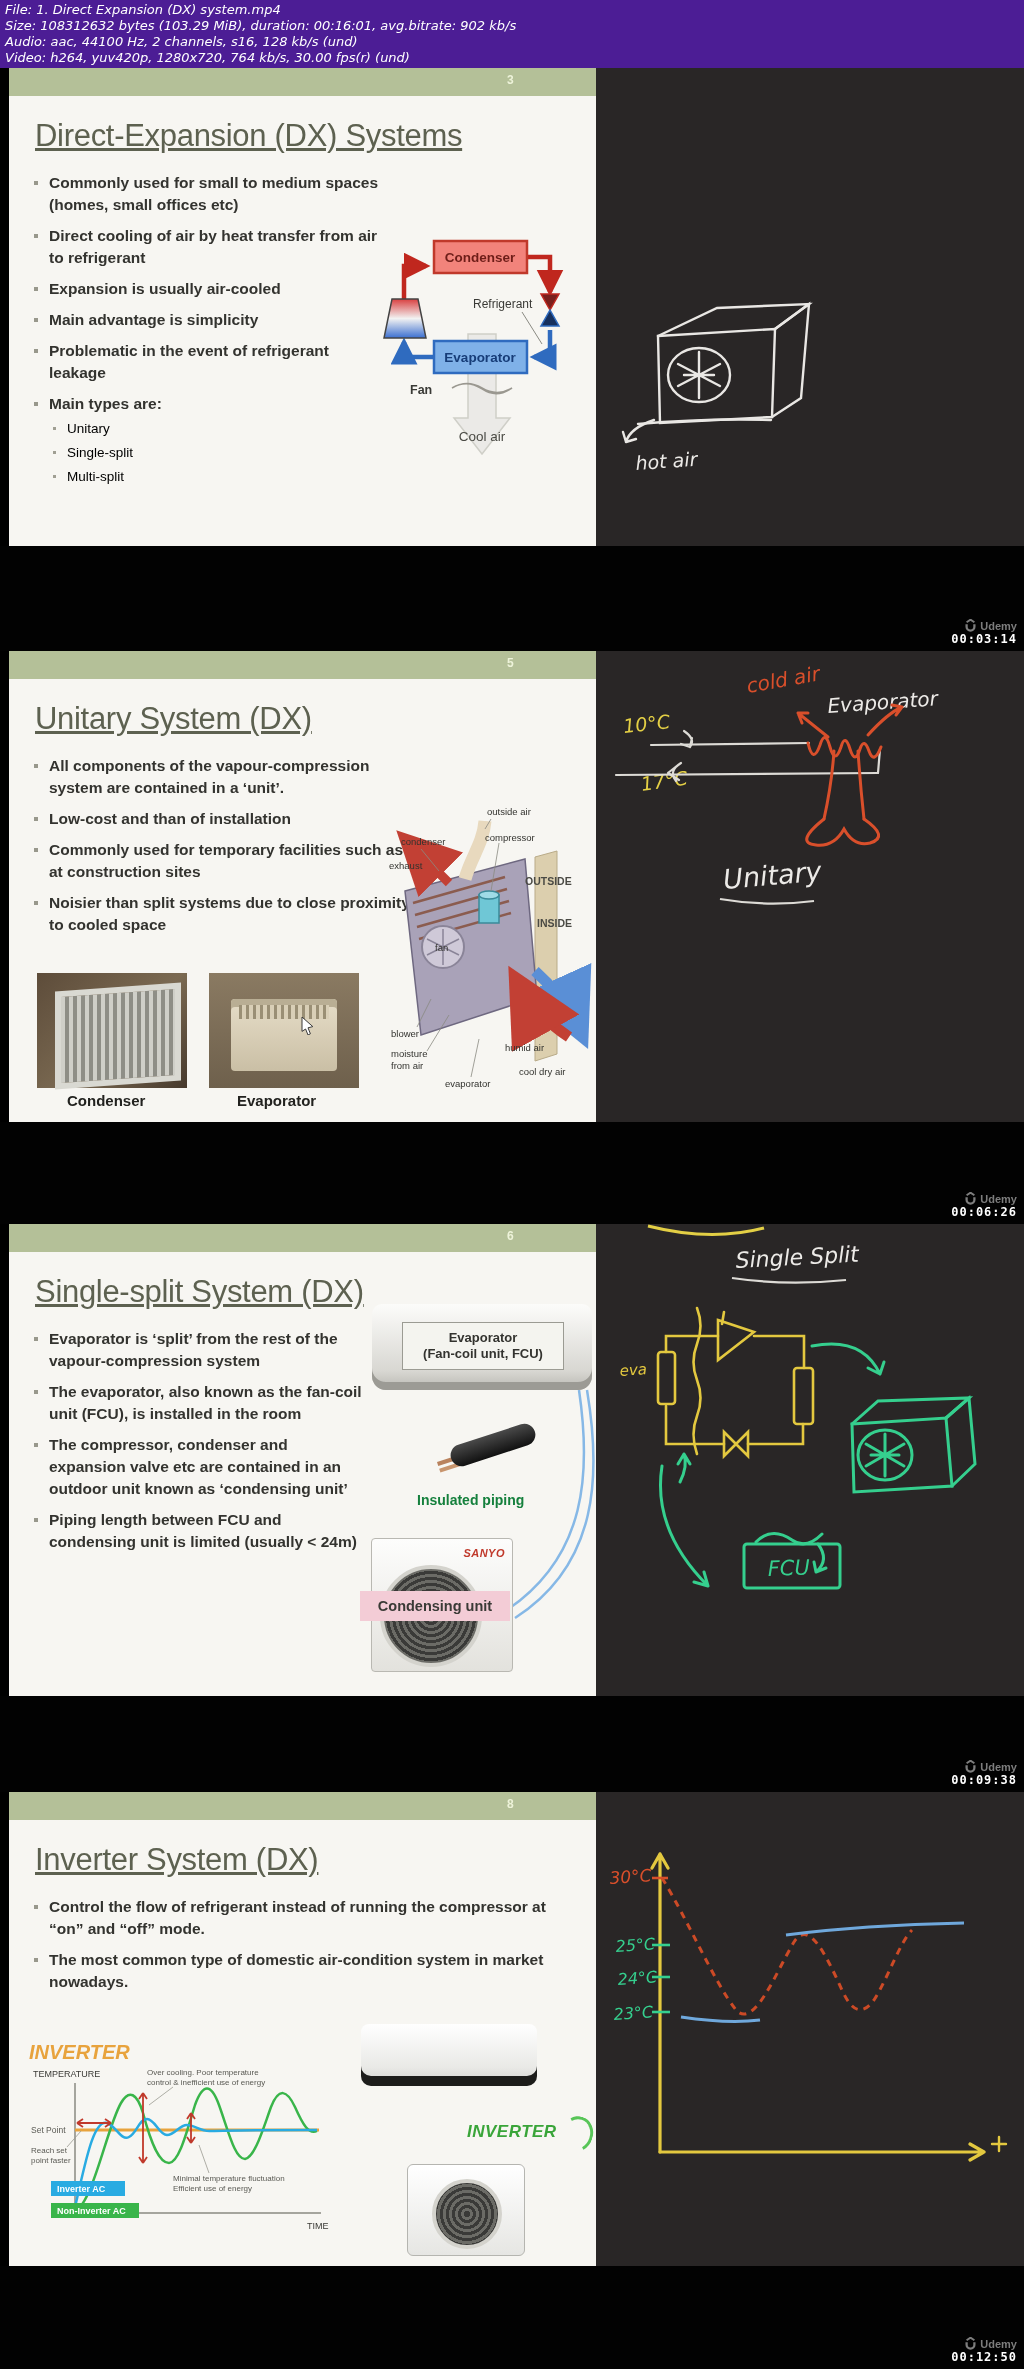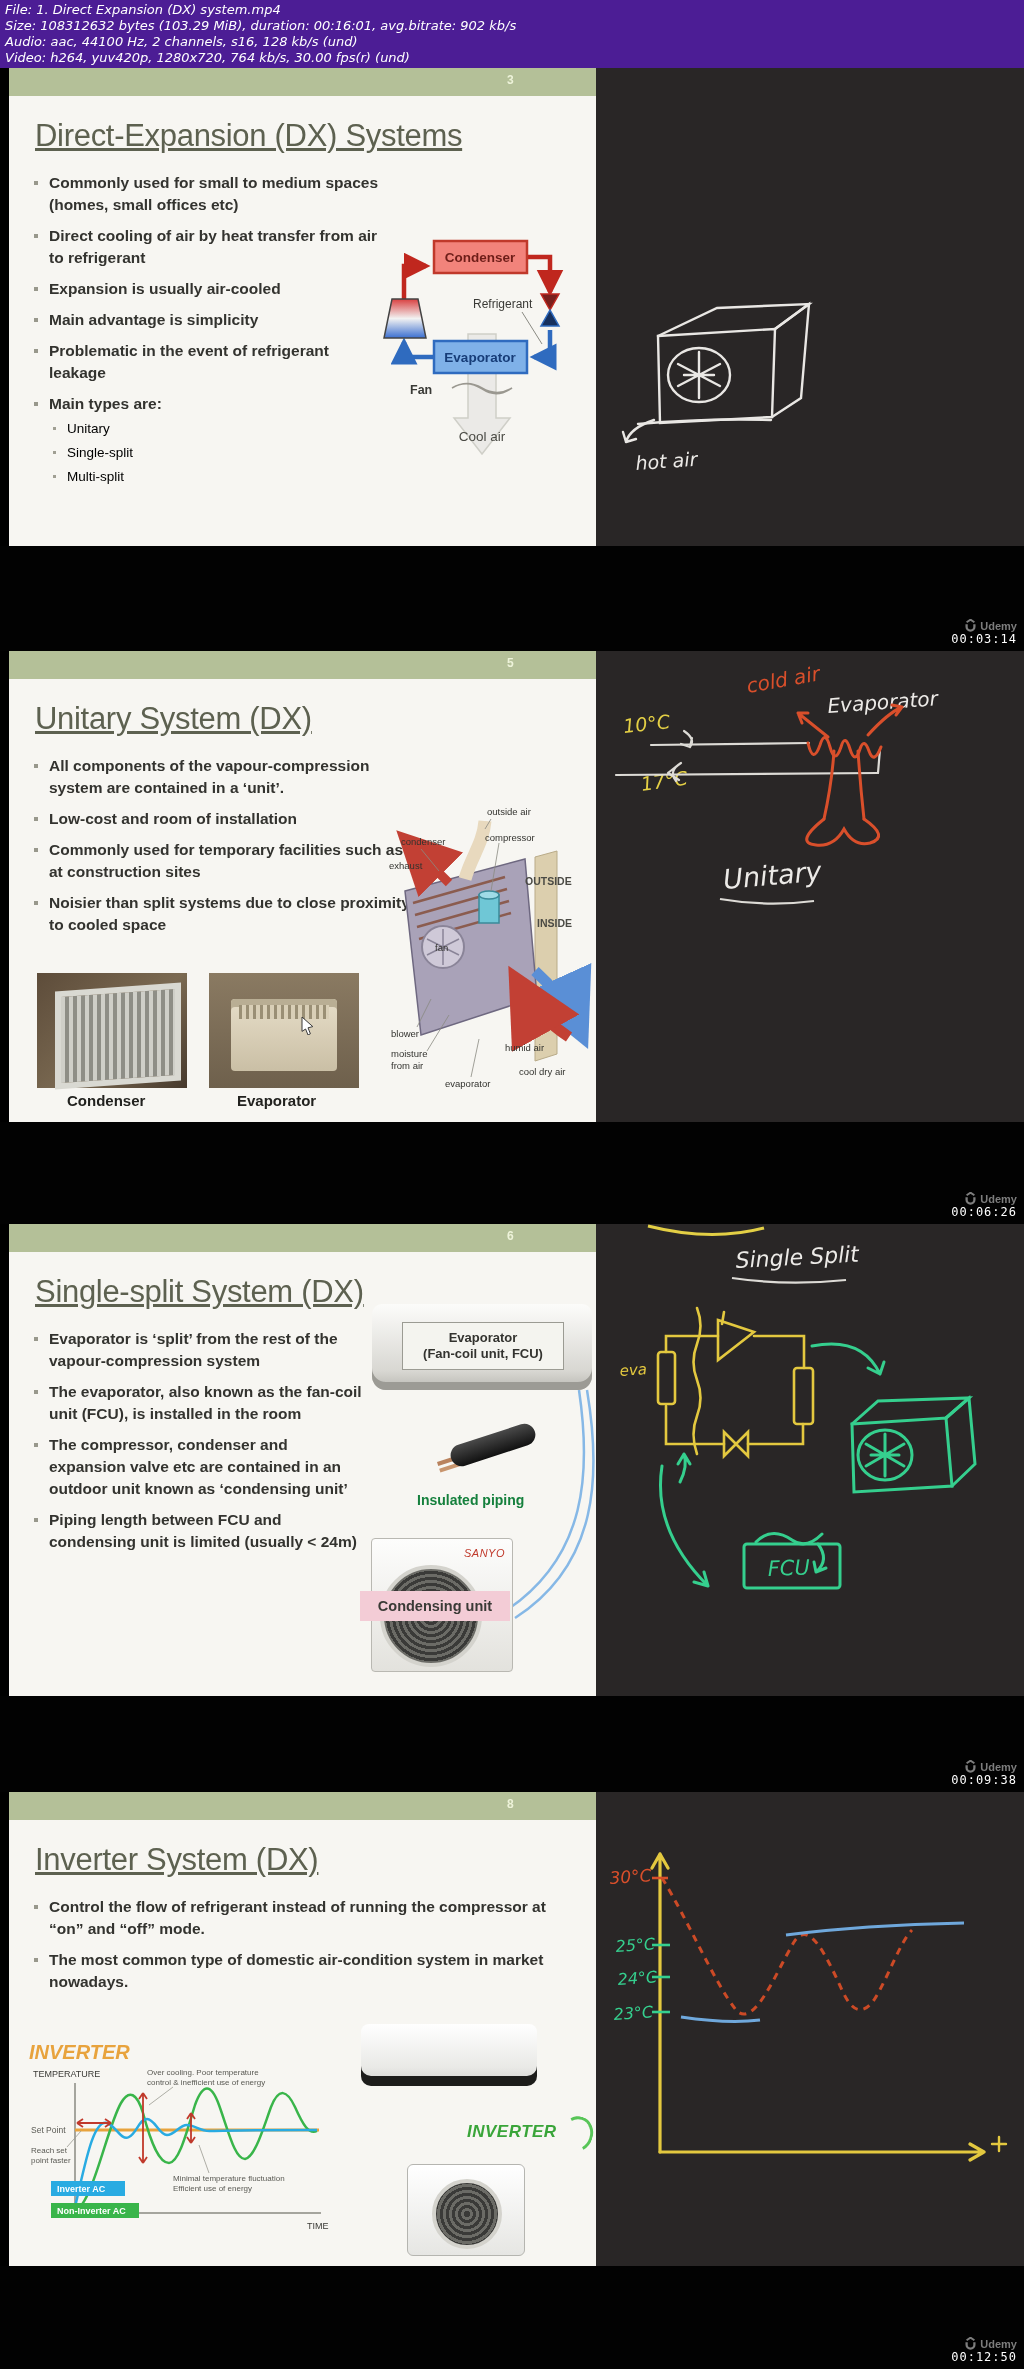--- a/index.html
+++ b/index.html
@@ -7,21 +7,21 @@
 
   
   .header{height:68px;box-sizing:border-box;padding:2px 5px;background:#4c1d95;}
   .header p{margin:0;font:italic 13px/16px "DejaVu Sans",sans-serif;color:#fff;white-space:nowrap;}
 
   
   .frame{position:relative;width:1024px;background:#000;overflow:hidden;}
   .gap{position:relative;width:1024px;background:#020202;}
   .wm{position:absolute;right:7px;bottom:5px;text-align:right;margin-top:12px;}
   .wm-brand{display:flex;align-items:center;justify-content:flex-end;gap:3px;color:#7d7d7d;font-size:11px;font-weight:bold;}
-  .wm-time{color:#fff;font-family:"DejaVu Sans Mono",monospace;font-size:12px;font-weight:normal;letter-spacing:1px;}
+  .wm-time{color:#fff;font-family:"DejaVu Sans Mono",monospace;font-size:12px;font-weight:bold;letter-spacing:1px;}
 
   .slide{position:absolute;left:9px;top:0;width:587px;height:100%;background:#f7f6f2;box-sizing:border-box;}
   .canvas{position:absolute;left:596px;top:0;right:0;height:100%;background:#292626;}
 
   .slidebar{position:relative;height:28px;background:#b4c098;}
   .pagenum{position:absolute;left:498px;top:5px;color:#eef3da;font-size:12px;font-weight:bold;}
 
   .title{margin:22px 0 0 26px;font-size:31px;letter-spacing:-0.3px;color:#5d6150;font-weight:400;text-decoration:underline;}
 
   ul.bul{list-style:none;margin:18px 0 0 18px;padding:0;color:#33332f;font-size:15.5px;line-height:1.42;font-weight:600;}
@@ -45,21 +45,21 @@
 
   
   .wallunit{position:absolute;left:363px;top:80px;width:220px;height:86px;border-radius:10px 10px 14px 14px;background:linear-gradient(180deg,#fcfcfa,#d8d7d2 78%,#b9b8b2);box-shadow:inset 0 -8px 0 #9c9b95;}
   .wu-label{position:absolute;left:30px;top:18px;width:160px;height:46px;background:#f4f4ef;border:1px solid #9b9b93;display:flex;flex-direction:column;align-items:center;justify-content:center;font-size:13px;font-weight:600;color:#33332f;text-align:center;line-height:1.25;}
   .pipe-photo{position:absolute;left:428px;top:200px;width:104px;height:58px;}
   .pipe-body{position:absolute;left:12px;top:10px;width:88px;height:22px;background:linear-gradient(180deg,#4a4a4a,#111);border-radius:11px;transform:rotate(-18deg);}
   .pipe-copper{position:absolute;left:0;top:34px;width:26px;height:4px;background:#b9825d;transform:rotate(-18deg);box-shadow:0 7px 0 #c8956e;}
   .pipe-cap{position:absolute;font-size:14px;font-weight:600;color:#15803d;}
   .outunit{position:absolute;left:362px;top:314px;width:140px;height:132px;background:linear-gradient(180deg,#fdfdfc,#e3e2dd);border:1px solid #b9b8b2;border-radius:4px;}
   .ou-grille{position:absolute;left:8px;top:26px;width:94px;height:94px;border-radius:50%;background:repeating-radial-gradient(circle at 50% 50%,#3a3a38 0 3px,#6b6b66 3px 6px);border:4px solid #d4d3cd;}
-  .ou-brand{position:absolute;right:7px;top:8px;color:#c0392b;font-size:11px;font-weight:400;font-style:italic;letter-spacing:0.5px;}
+  .ou-brand{position:absolute;right:7px;top:8px;color:#c0392b;font-size:11px;font-weight:700;font-style:italic;letter-spacing:0.5px;}
   .ou-label{position:absolute;left:-12px;top:52px;width:150px;height:30px;background:#f3ccd6;display:flex;align-items:center;justify-content:center;font-size:14.5px;font-weight:600;color:#3a3a36;}
   .pipes3{position:absolute;left:0;top:0;width:587px;height:100%;pointer-events:none;}
 
   
   .graphbox{position:absolute;left:14px;top:243px;width:322px;height:214px;}
   .iv-wall{position:absolute;left:352px;top:232px;width:176px;height:62px;border-radius:8px 8px 10px 10px;background:linear-gradient(180deg,#ffffff,#e9e9e6 70%,#d2d2cf);box-shadow:inset 0 -10px 0 #1d1d1b;}
   .iv-logo{position:absolute;left:458px;top:330px;color:#3aa53a;font-weight:800;font-style:italic;font-size:17px;letter-spacing:0.5px;}
   .iv-swoosh{position:absolute;left:552px;top:324px;width:26px;height:30px;border:3px solid #58c558;border-left-color:transparent;border-bottom-color:transparent;border-radius:50%;transform:rotate(18deg);}
   .iv-out{position:absolute;left:398px;top:372px;width:116px;height:90px;background:linear-gradient(180deg,#ffffff,#e6e6e3);border:1px solid #b5b5b0;border-radius:6px;}
   .iv-out .ou-grille{left:24px;top:14px;width:62px;height:62px;}
@@ -160,21 +160,21 @@
 </div>
 
 <div class="frame" style="height:471px">
   <div class="slide">
     <div class="slidebar">
       <span class="pagenum">5</span>
     </div>
     <h1 class="title">Unitary System (DX)</h1>
     <ul class="bul" style="width:392px">
       <li>All components of the vapour-compression system are contained in a ‘unit’.</li>
-      <li>Low-cost and room of installation</li>
+      <li>Low-cost and than of installation</li>
       <li>Commonly used for temporary facilities such as at construction sites</li>
       <li>Noisier than split systems due to close proximity to cooled space</li>
     </ul>
 
     <div class="photo photo1">
         <div class="grille"></div>
       </div>
     <div class="photo photo2">
       <div class="unit">
           <div class="slots"></div>

